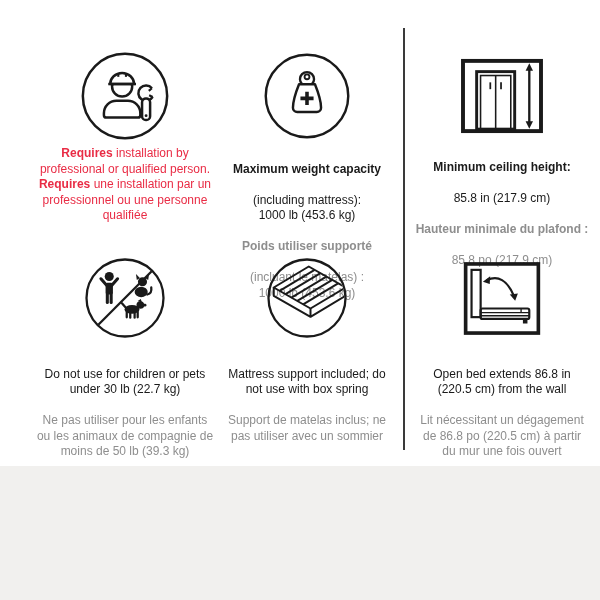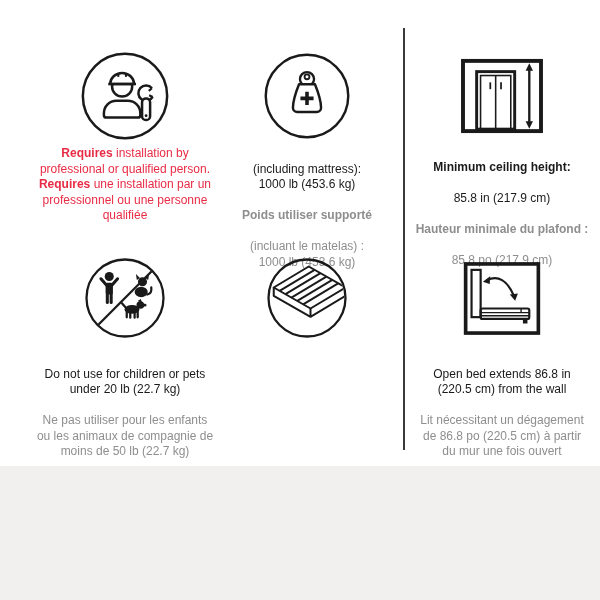--- a/index.html
+++ b/index.html
@@ -54,20 +54,21 @@
     <div class="icon-wrap r1">
       <svg width="90" height="90" viewBox="0 0 96 96" fill="none" stroke="#1a1a1a" stroke-width="2.6">
         <circle cx="48" cy="48" r="44"></circle>
         <circle cx="48" cy="30" r="7.5" stroke-width="2.5"></circle>
         <path d="M39.5 35.5 C36.5 43 33 55 33 60.5 a4.5 4.5 0 0 0 4.5 4.5 h21 a4.5 4.5 0 0 0 4.5 -4.5 C63 55 59.5 43 56.5 35.5 z" fill="#fff" stroke-linejoin="round"></path>
         <circle cx="48" cy="27.5" r="2.6" fill="#fff" stroke-width="2"></circle>
         <path d="M48 43.5 V57.5 M41 50.5 H55" stroke-width="3.8"></path>
       </svg>
     </div>
     <div class="t">
+      <div class="b">Maximum weight capacity</div>
       <div>(including mattress):
 1000 lb (453.6 kg)</div>
       <div class="fr b">Poids utiliser supporté</div>
       <div class="fr">(incluant le matelas) :
 1000 lb (453.6 kg)</div>
     </div>
   </div>
 
   <div class="cell" style="left:398px;top:52px;width:208px;">
     <div class="icon-wrap r1" style="height:88px;">
@@ -119,24 +120,24 @@
           <line x1="50" y1="64" x2="50" y2="70"></line>
           <line x1="54" y1="65" x2="54" y2="70.5"></line>
           <line x1="59" y1="65" x2="59" y2="70.5"></line>
           <line x1="62.5" y1="64" x2="62.5" y2="70"></line>
           <line x1="48.5" y1="58.5" x2="44.5" y2="54"></line>
         </g>
       </svg>
     </div>
     <div class="t">
       <div>Do not use for children or pets
-under 20 lb (22.7 kg)</div>
+under 30 lb (22.7 kg)</div>
       <div class="fr">Ne pas utiliser pour les enfants
 ou les animaux de compagnie de
-moins de 50 lb (22.7 kg)</div>
+moins de 50 lb (39.3 kg)</div>
     </div>
   </div>
 
   <div class="cell" style="left:202px;top:255px;width:210px;">
     <div class="icon-wrap r2">
       <svg width="84" height="84" viewBox="0 0 96 96" fill="none" stroke="#1a1a1a" stroke-width="2.6">
         <defs>
             <clipPath id="slatClip">
               <circle cx="48" cy="48" r="42.7"></circle>
             </clipPath>
@@ -145,20 +146,26 @@
         <g clip-path="url(#slatClip)" stroke-width="2.3" stroke-linejoin="round">
           <path d="M50 12 L92 36 L52 60 L10 36 Z"></path>
           <line x1="16.7" y1="39.8" x2="56.7" y2="15.8"></line>
           <line x1="23.4" y1="43.7" x2="63.4" y2="19.7"></line>
           <line x1="30.2" y1="47.5" x2="70.2" y2="23.5"></line>
           <line x1="36.9" y1="51.4" x2="76.9" y2="27.4"></line>
           <line x1="43.6" y1="55.2" x2="83.6" y2="31.2"></line>
           <path d="M10 36 V45.5 L52 69.5 V60 M92 36 V45.5 L52 69.5"></path>
         </g>
       </svg>
+    </div>
+    <div class="t">
+      <div>Mattress support included; do
+not use with box spring</div>
+      <div class="fr">Support de matelas inclus; ne
+pas utiliser avec un sommier</div>
     </div>
   </div>
 
   <div class="cell" style="left:396px;top:255px;width:212px;">
     <div class="icon-wrap r2">
       <svg width="80" height="77" viewBox="0 0 88 84" fill="none" stroke="#1a1a1a">
         <rect x="4" y="4" width="80" height="76" stroke-width="4"></rect>
         <rect x="10.5" y="10.5" width="10" height="52" stroke-width="2.4"></rect>
         <rect x="20.5" y="53" width="53.5" height="11.5" rx="2" stroke-width="2.4"></rect>
         <line x1="20.5" y1="57.5" x2="74" y2="57.5" stroke-width="1.5"></line>

